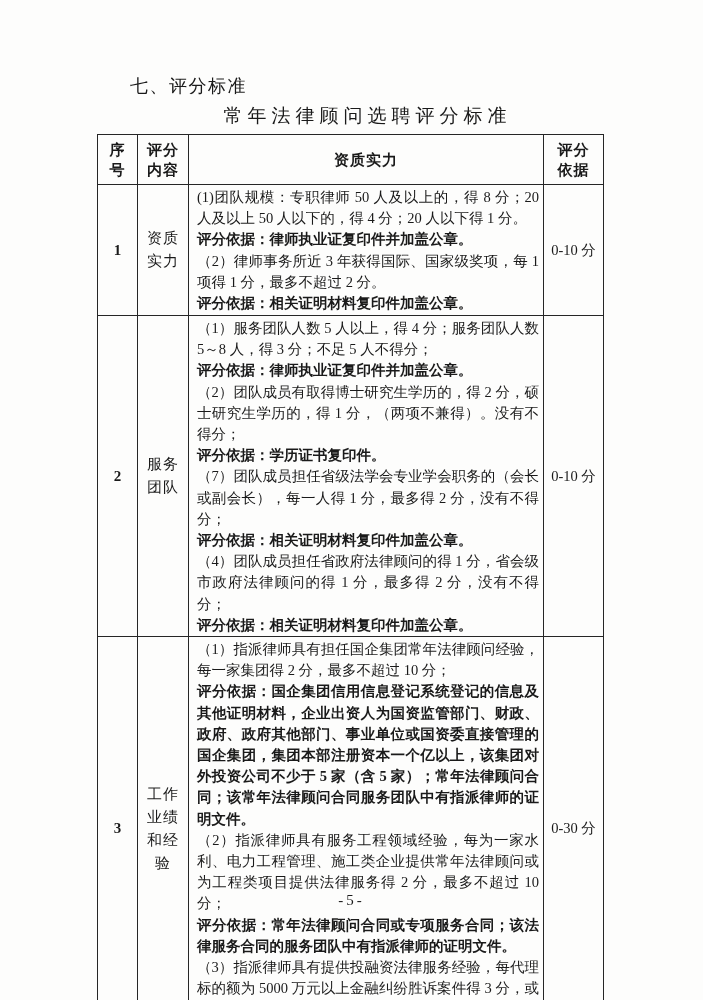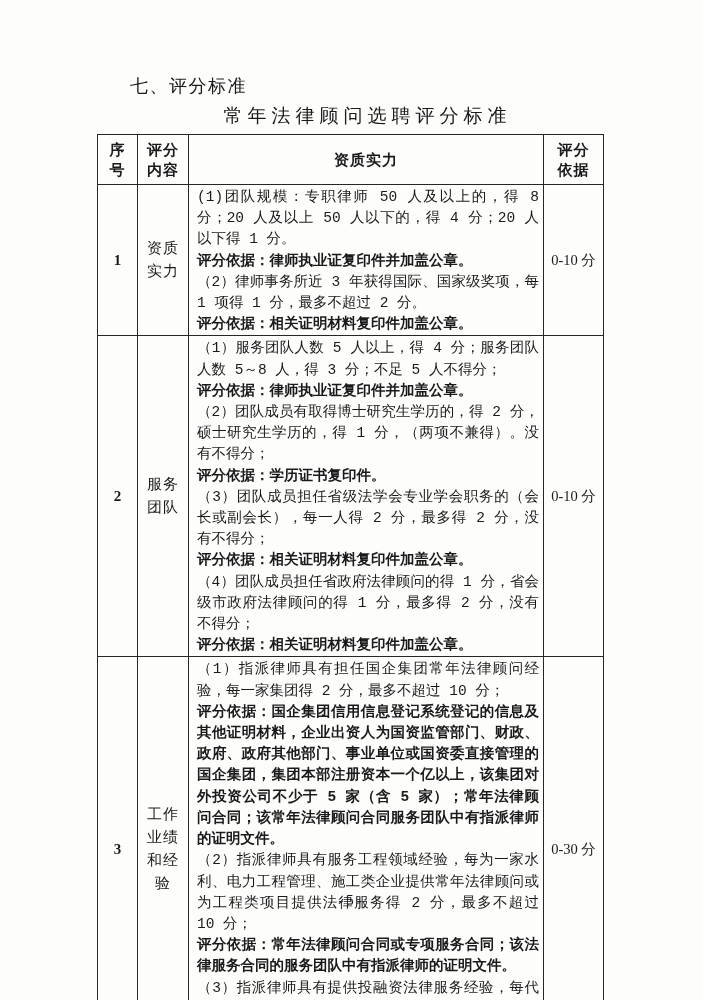--- a/index.html
+++ b/index.html
@@ -88,21 +88,20 @@
   }
   td.c-std {
     vertical-align: top;
     padding: 2px 4px 0 8px;
     text-align: justify;
   }
   td.c-std p.seg {
     margin: 0;
     font-size: 14.5px;
     line-height: 21.2px;
-    font-family: Liberation Mono, monospace;
   }
   td.c-std p.seg.b { font-weight: 700; }
   td.c-rng {
     text-align: center;
     vertical-align: middle;
     font-size: 14.5px;
     white-space: nowrap;
     padding: 0;
     margin-left: 28px;
   }
@@ -154,21 +153,21 @@
           <td class="c-rng">0-10 分</td>
         </tr>
         <tr class="row-1">
           <td class="c-no">2</td>
           <td class="c-cat">服务团队</td>
           <td class="c-std">
             <p class="seg">（1）服务团队人数 5 人以上，得 4 分；服务团队人数 5～8 人，得 3 分；不足 5 人不得分；</p>
             <p class="seg b">评分依据：律师执业证复印件并加盖公章。</p>
             <p class="seg">（2）团队成员有取得博士研究生学历的，得 2 分，硕士研究生学历的，得 1 分，（两项不兼得）。没有不得分；</p>
             <p class="seg b">评分依据：学历证书复印件。</p>
-            <p class="seg">（3）团队成员担任省级法学会专业学会职务的（会长或副会长），每一人得 2 分，最多得 2 分，没有不得分；</p>
+            <p class="seg">（7）团队成员担任省级法学会专业学会职务的（会长或副会长），每一人得 1 分，最多得 2 分，没有不得分；</p>
             <p class="seg b">评分依据：相关证明材料复印件加盖公章。</p>
             <p class="seg">（4）团队成员担任省政府法律顾问的得 1 分，省会级市政府法律顾问的得 1 分，最多得 2 分，没有不得分；</p>
             <p class="seg b">评分依据：相关证明材料复印件加盖公章。</p>
           </td>
           <td class="c-rng">0-10 分</td>
         </tr>
         <tr class="row-2">
           <td class="c-no">3</td>
           <td class="c-cat">工作业绩和经验</td>
           <td class="c-std">

